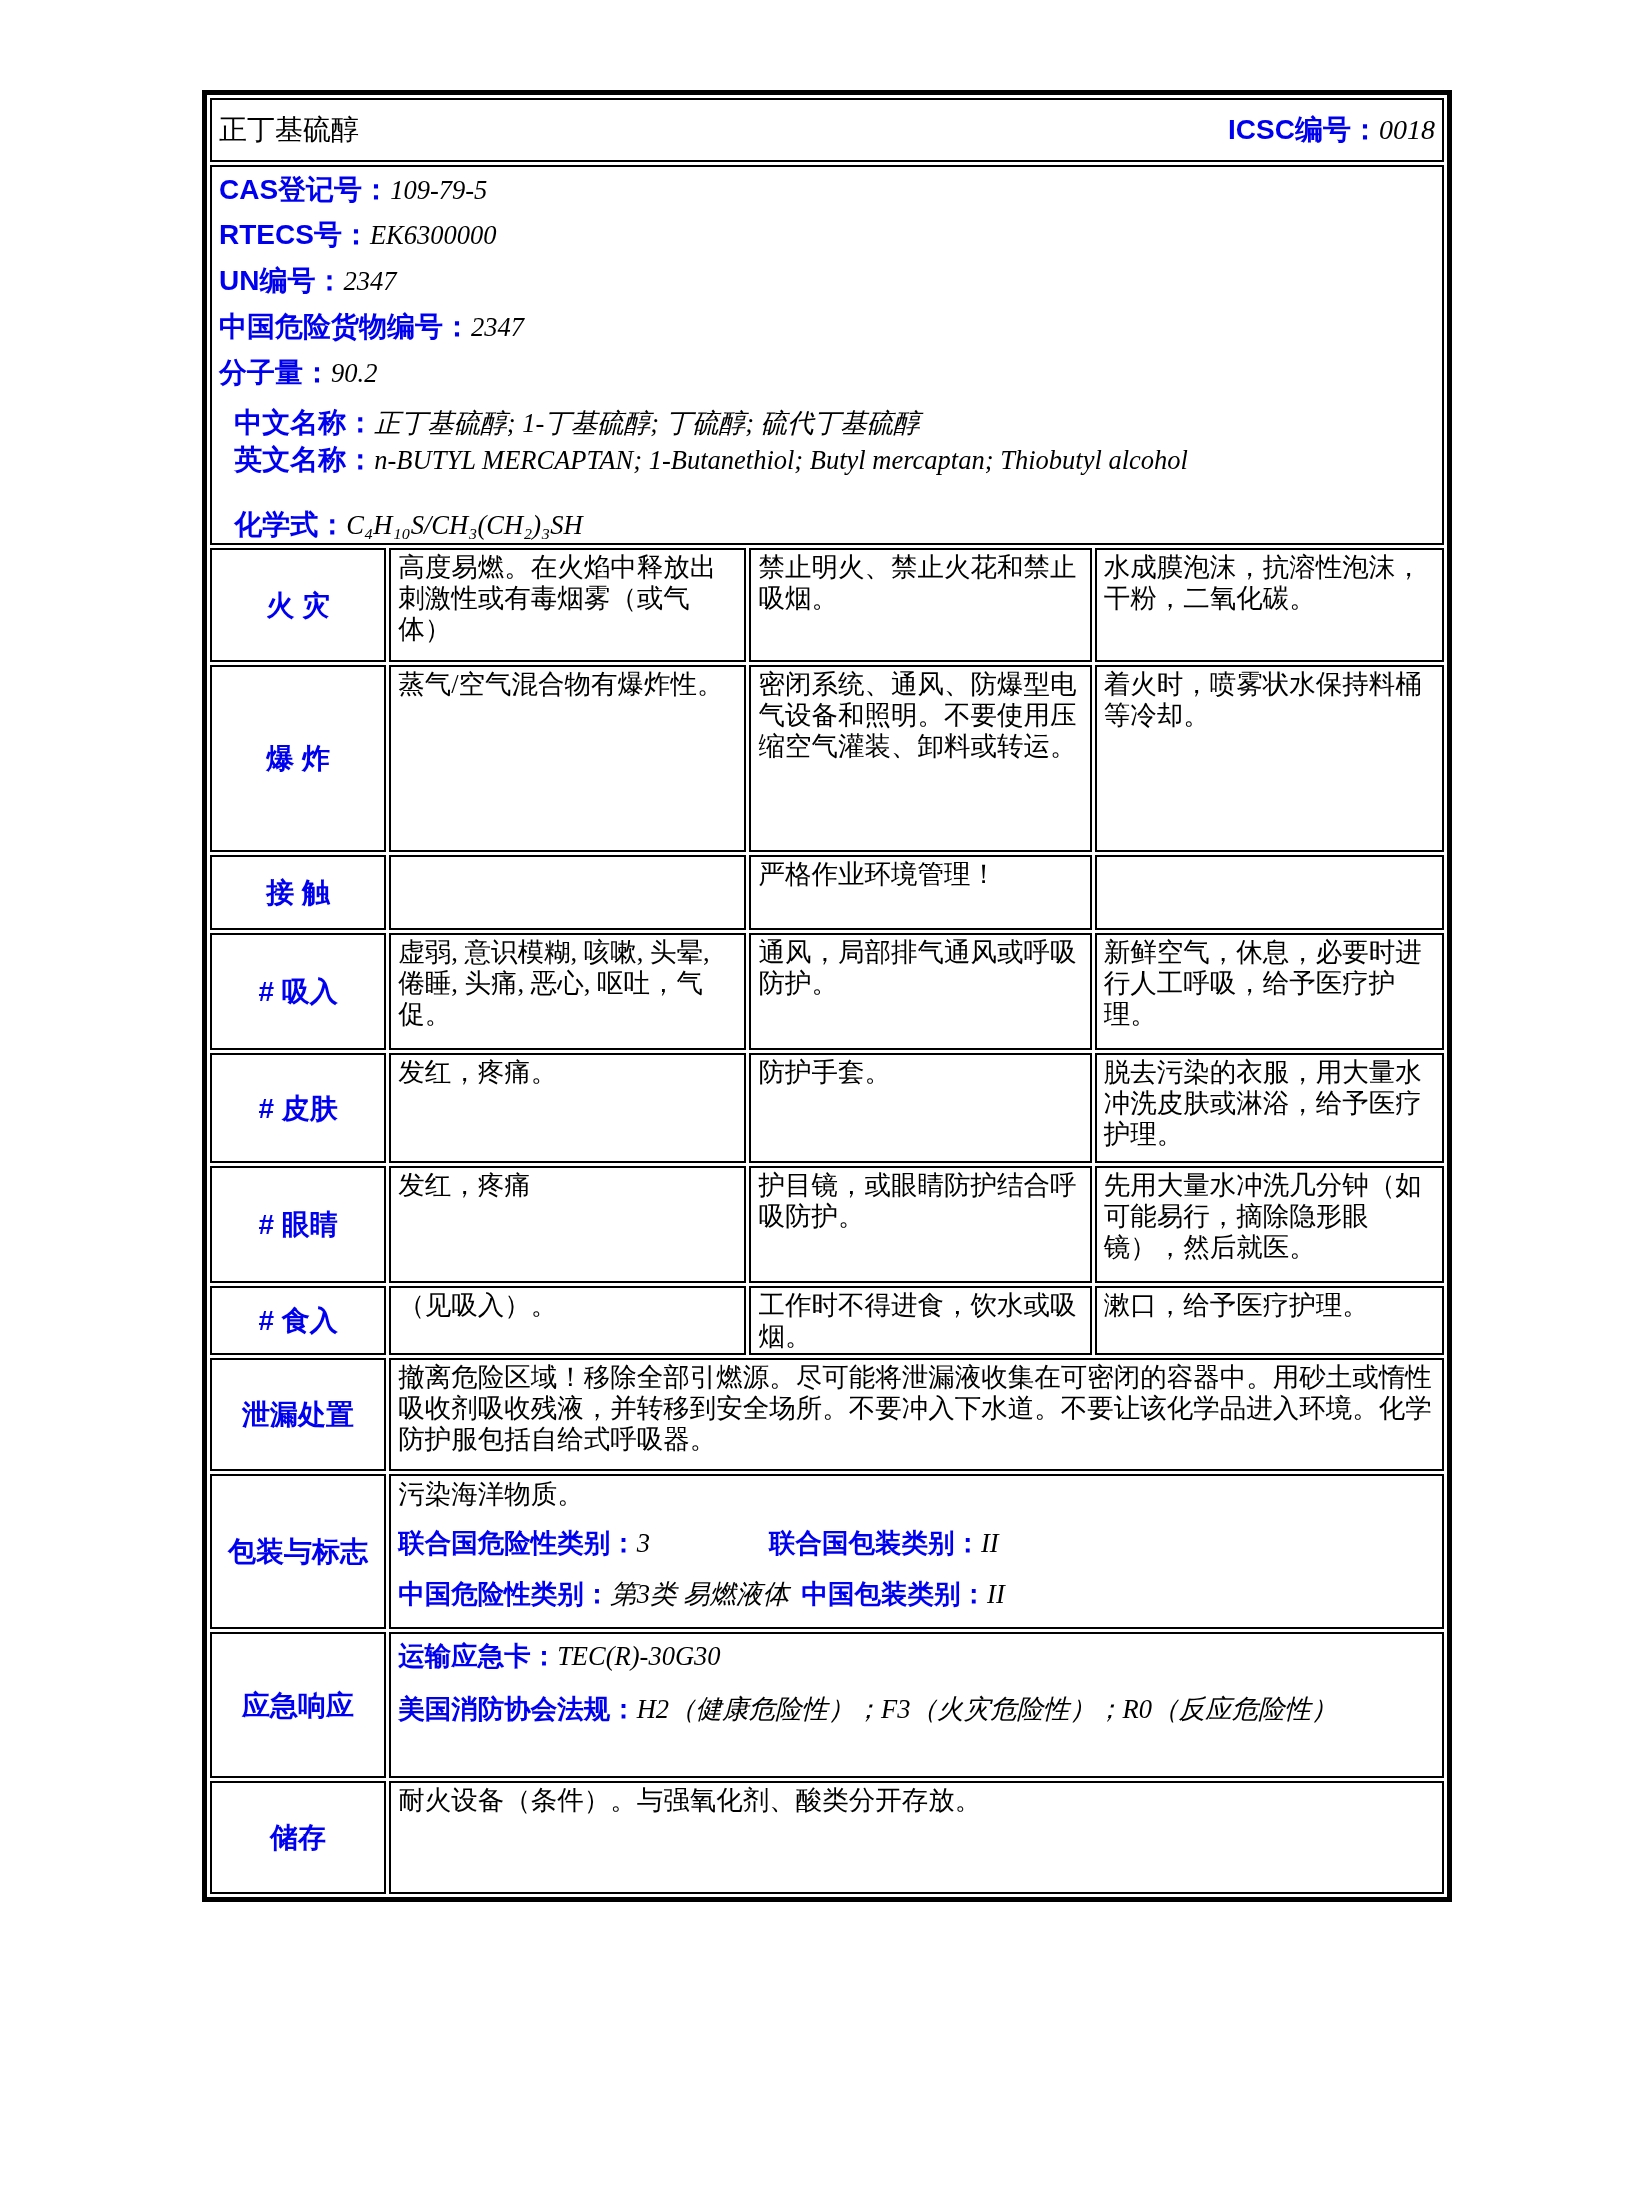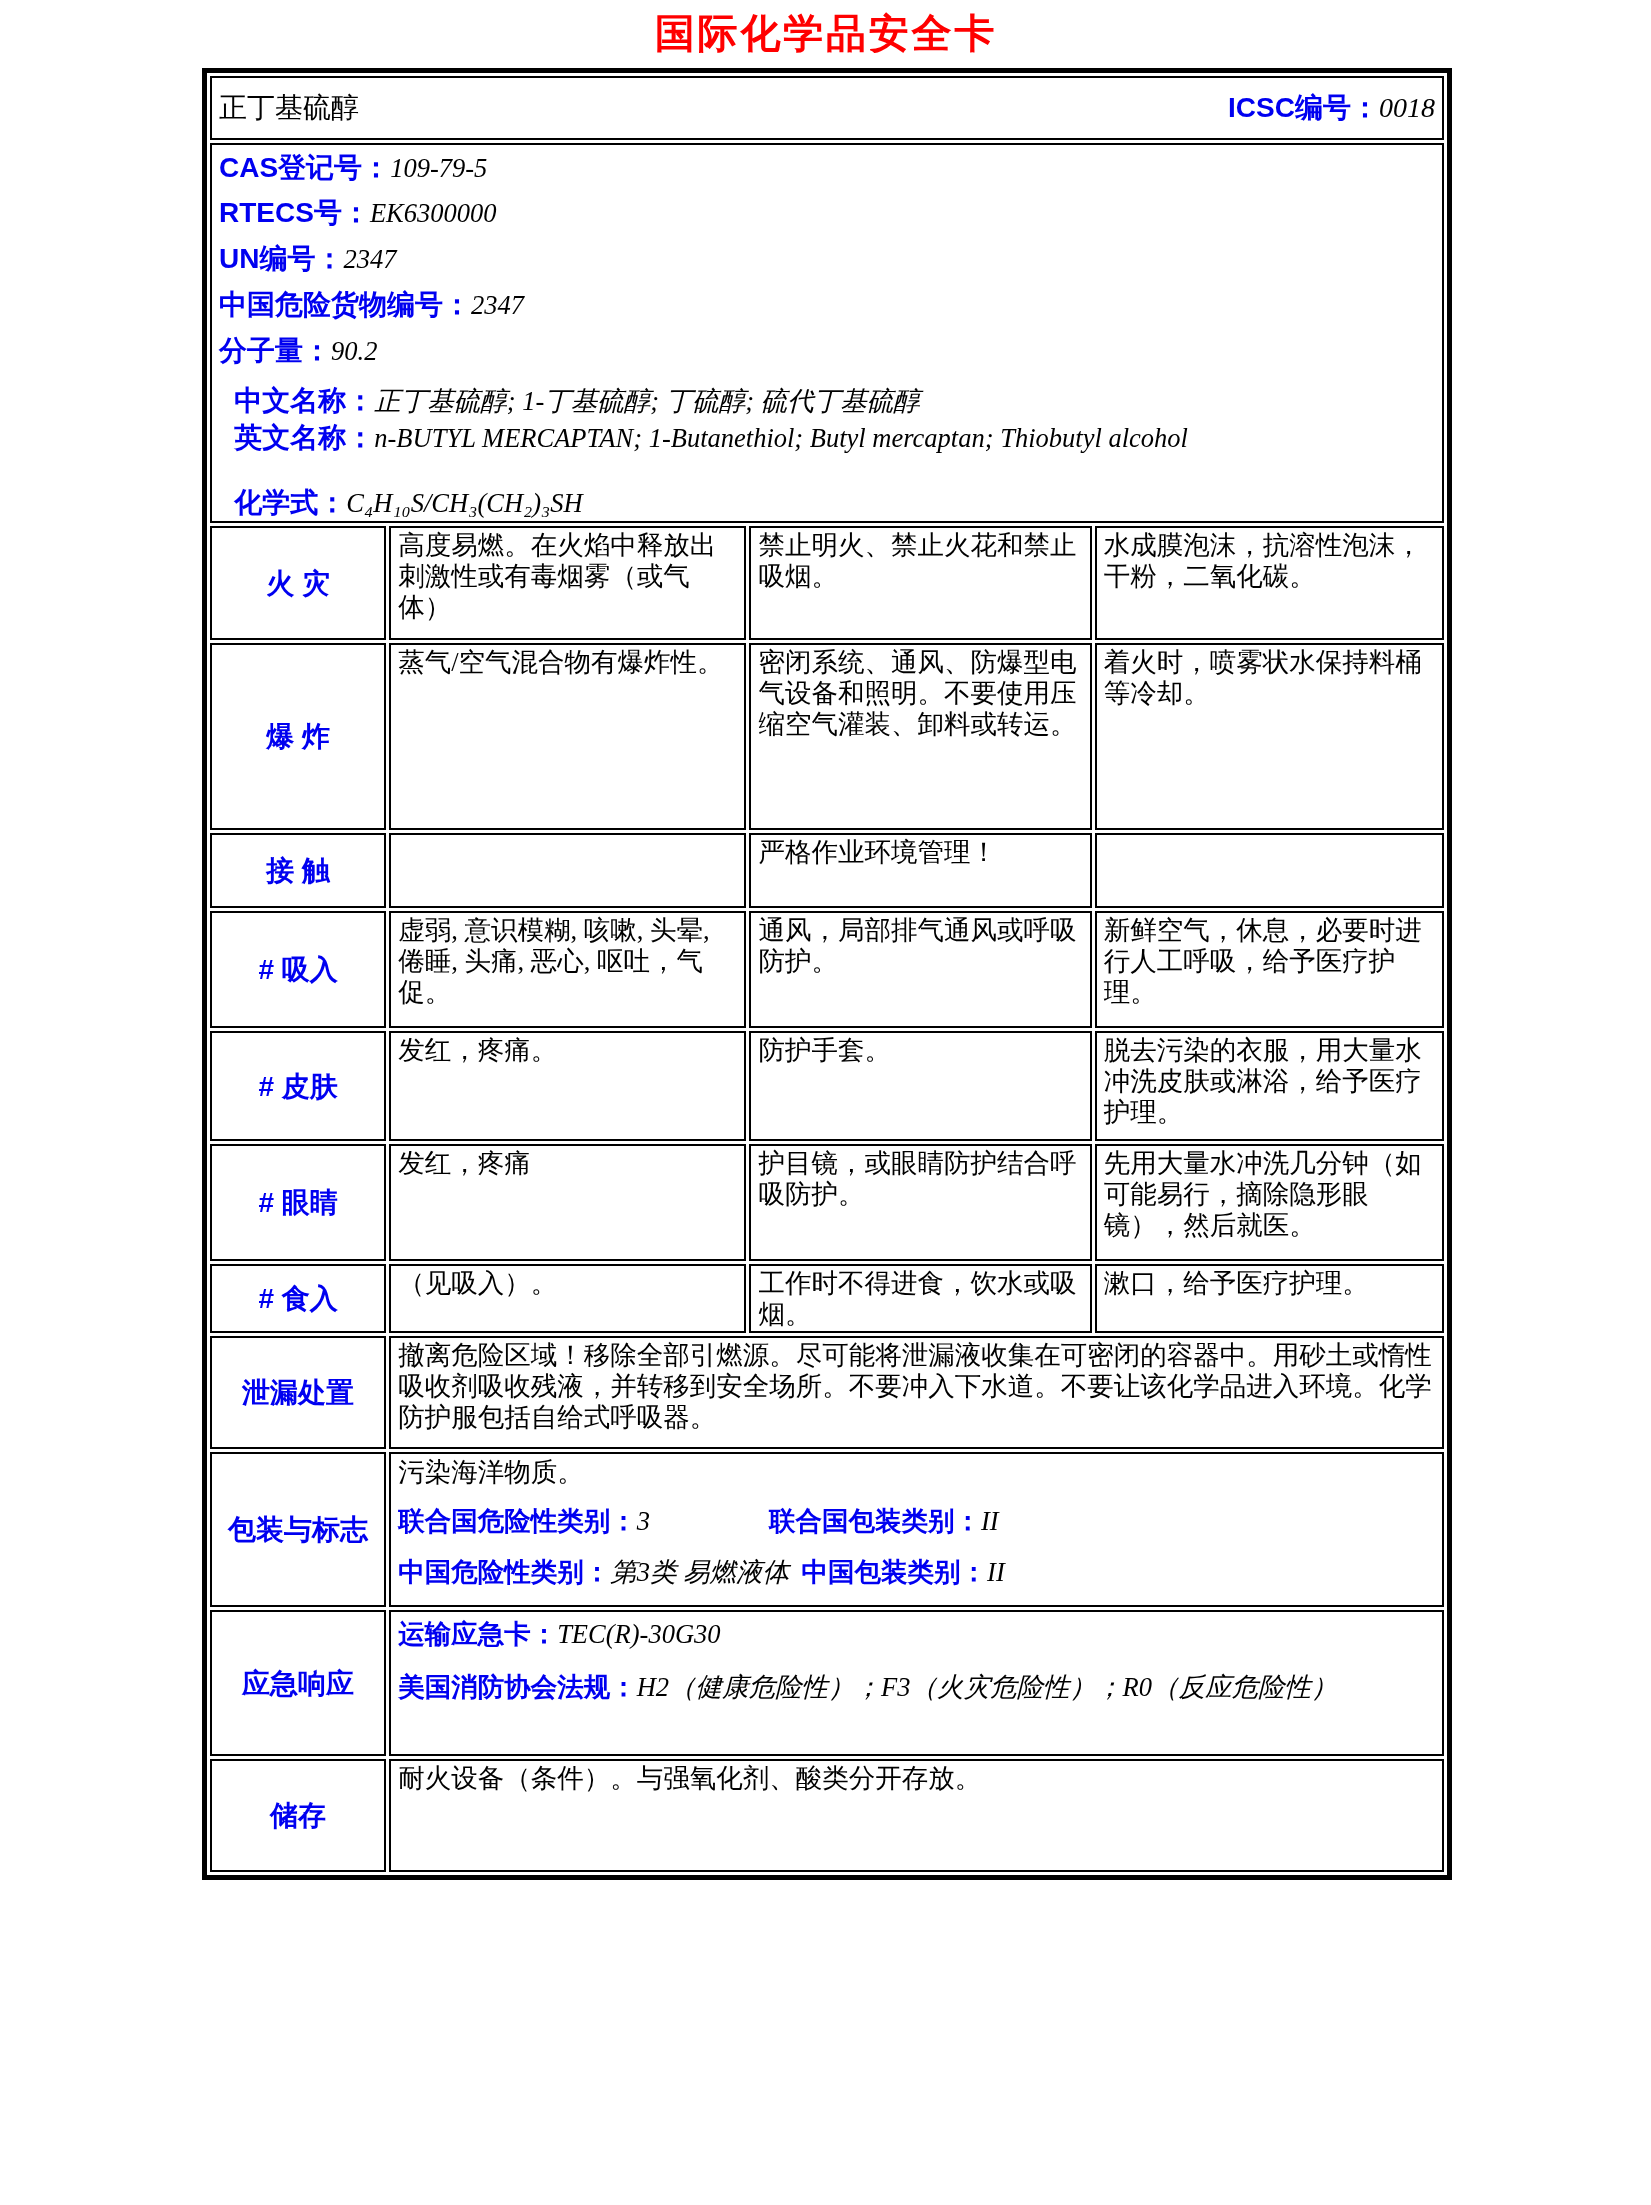--- a/index.html
+++ b/index.html
@@ -6,21 +6,21 @@
   .page{
     width:1652px;height:2205px;background:#ffffff;position:relative;
     font-family:"Liberation Serif","DejaVu Serif",serif;color:#000;
   }
   .doc-title{
     padding-top:5.6px;text-align:center;
     font-family:"DejaVu Sans","Liberation Sans",sans-serif;
     font-size:40px;font-weight:bold;color:#ff0000;letter-spacing:2.8px;
   }
   table.card{
-    position:absolute;left:202px;top:68px;width:1250px;
+    position:absolute;left:202px;top:90px;width:1250px;
     border:5.6px solid #000;border-collapse:separate;border-spacing:3.5px;
     table-layout:fixed;
   }
   td{
     border:2.1px solid #000;vertical-align:top;padding:1.4px 7px;
     font-size:26.5px;line-height:1.18;overflow:hidden;
     font-family:"Liberation Serif","DejaVu Serif",serif;
   }
   .lbl{
     color:#0000f0;font-weight:bold;
@@ -53,21 +53,20 @@
   .pack-line2{margin:0 0 19.5px 0;}
   .pack-gap{display:inline-block;width:119px;}
   .small-gap{display:inline-block;width:12.6px;}
   .emer-line1{margin:5.6px 0 21px 0;}
 </style>
 </head>
 <body>
 
 <div class="page">
 
-  <div class="doc-title">国际化学品安全卡</div>
 
   <table class="card">
     <colgroup>
       <col style="width:176px">
         <col style="width:357px">
         <col style="width:342px">
         <col style="width:349px">
     </colgroup>
 
     <tbody>

